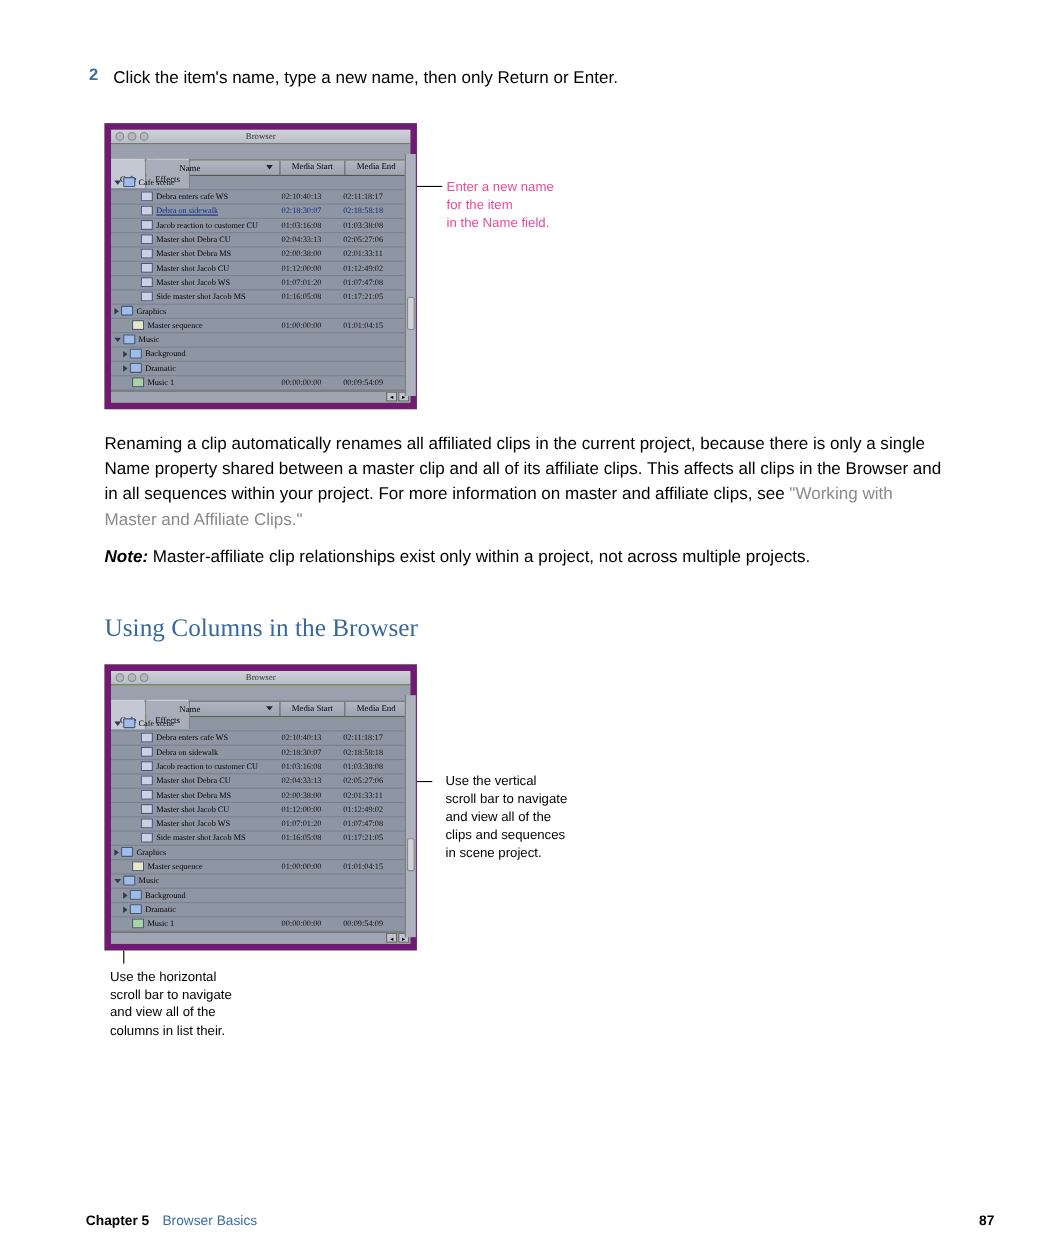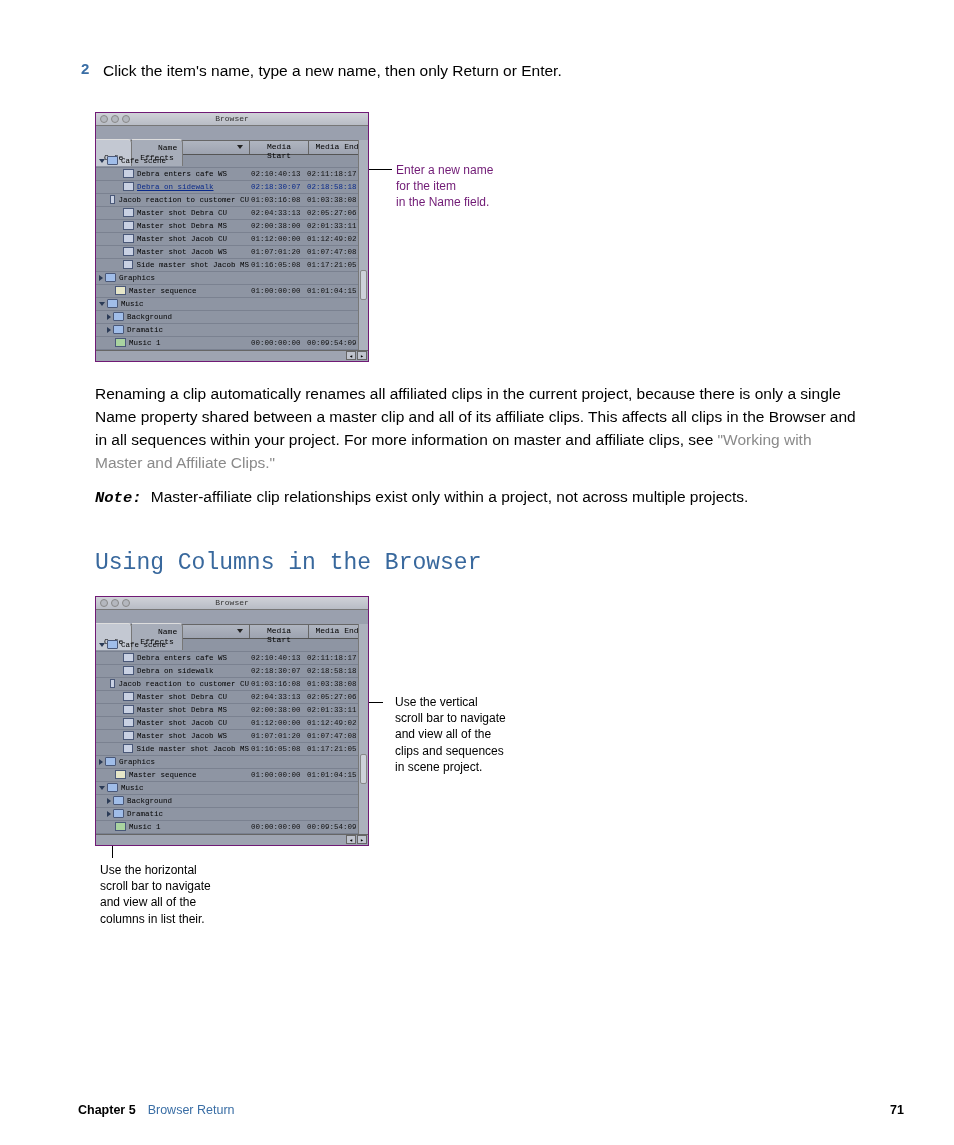--- a/index.html
+++ b/index.html
@@ -32,23 +32,23 @@
     line-height: 1.4;
   }
   .figure-row {
     display: flex;
     margin: 30px 0 20px 0;
     align-items: flex-start;
   }
   .browser-window {
     width: 272px;
     background: #84cc16;
-    border: 1px solid #701a75;
+    border: 6px solid #701a75;
     font-size: 8px;
-    font-family: Liberation Mono, monospace;
+    font-family: Liberation Serif, serif;
   }
   .bw-titlebar {
     height: 12px;
     background: linear-gradient(#d0d2d8, #b8bcc5);
     border-bottom: 1px solid #777;
     display: flex;
     align-items: center;
     position: relative;
   }
   .bw-titlebar .dots {
@@ -196,39 +196,39 @@
     top: 130px;
     height: 28px;
     background: #ced1d9;
     border: 1px solid #888;
     border-radius: 2px;
   }
   .browser-wrap { position: relative; }
   .callout {
     font-size: 12px;
     line-height: 1.35;
-    color: #701a75;
+    color: #ec4899;
     padding-top: 50px;
   }
   .callout-line {
     width: 23px;
     height: 1px;
     background: #000;
     margin-top: 57px;
     margin-right: 4px;
   }
   .para {
     font-size: 15.5px;
     line-height: 1.5;
     margin: 10px 0;
   }
   .para .link { color: #8a8a8a; }
-  .note-lbl { font-weight: bold; font-style: italic; font-family: Liberation Mono, monospace; }
+  .note-lbl { font-weight: bold; font-style: italic; }
   h2.section {
-    font-family: Liberation Mono, monospace;
+    font-family: Liberation Serif, serif;
     font-weight: 400;
     color: #38689d;
     font-size: 23px;
     margin: 40px 0 4px 0;
   }
   .callout2 {
     font-size: 12px;
     line-height: 1.35;
     margin-left: 10px;
   }
@@ -689,17 +689,17 @@
           <div>and view all of the</div>
           <div>clips and sequences</div>
           <div>in scene project.</div>
         </div>
       </div>
     </div>
   </div>
 
   <div class="footer">
     <span class="chap">Chapter 5</span>
-    <span class="chap-title">Browser Return</span>
-    <span class="pgnum">71</span>
+    <span class="chap-title">Browser Basics</span>
+    <span class="pgnum">87</span>
   </div>
 
 </div>
 
 </body></html>

